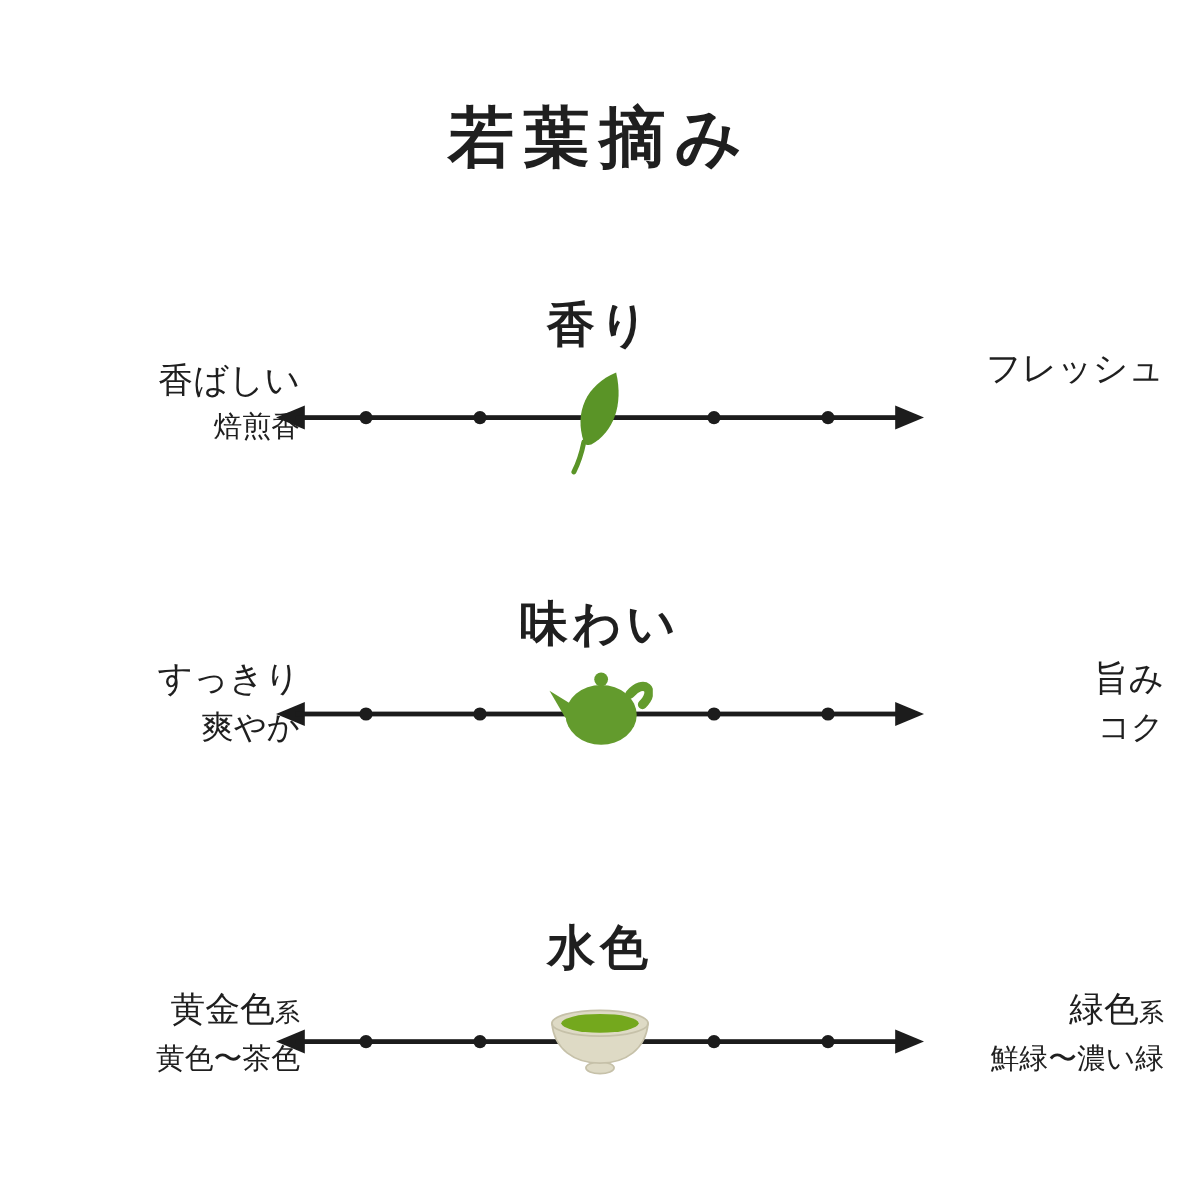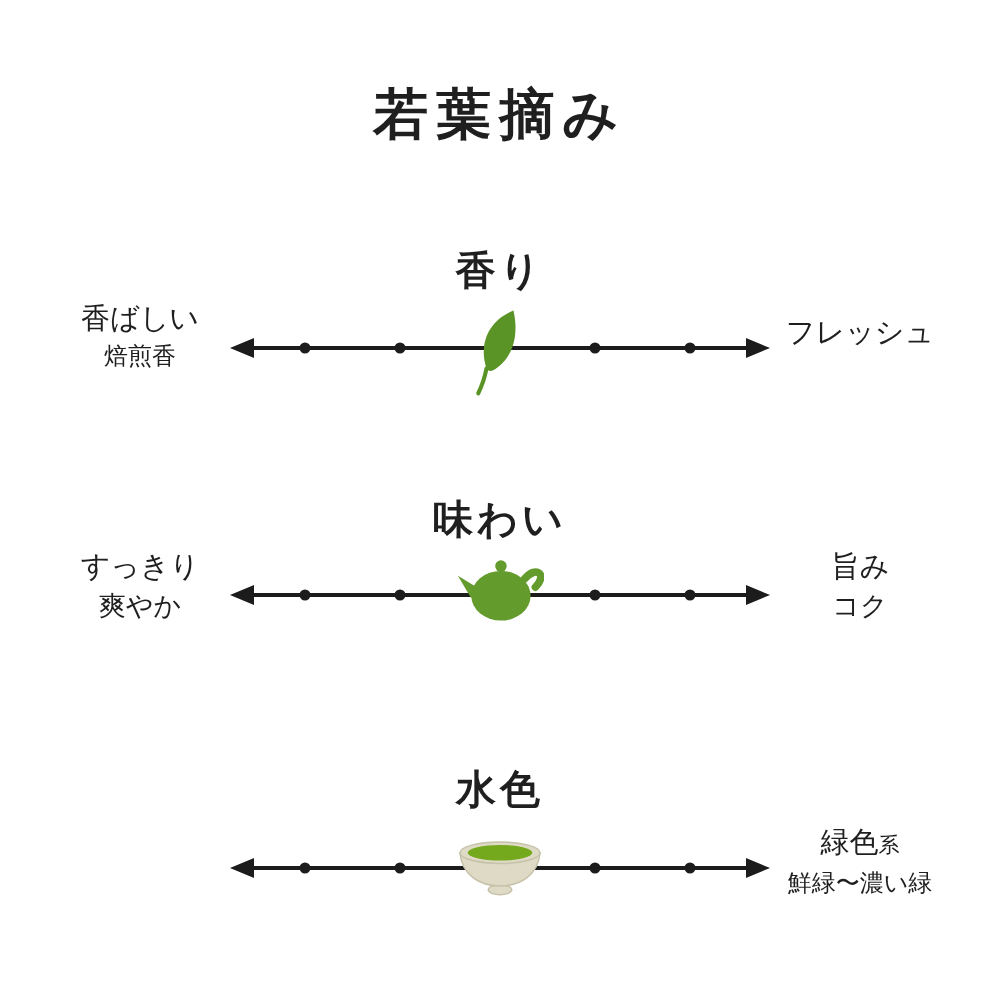--- a/index.html
+++ b/index.html
@@ -19,21 +19,21 @@
     position:absolute;top:78px;left:0;width:1000px;text-align:center;
     font-family:"Liberation Serif","DejaVu Serif",serif;
     font-size:55px;font-weight:700;letter-spacing:8px;color:var(--text);
   }
   .section-heading{
     position:absolute;left:0;width:1000px;text-align:center;
     font-family:"Liberation Serif","DejaVu Serif",serif;
     font-size:40px;font-weight:600;letter-spacing:4px;color:var(--text);
   }
   .side-label{
-    position:absolute;width:220px;text-align:center;color:var(--text);
+    position:absolute;width:220px;text-align:right;color:var(--text);
   }
   .side-label.left{left:30px;}
   .side-label.right{left:750px;}
   .side-label .main{display:block;font-size:29px;line-height:40px;}
   .side-label .sub{display:block;font-size:24px;line-height:36px;}
   .side-label .sub.big{font-size:27px;line-height:40px;}
   .side-label .suffix{font-size:21px;}
   .scale-line{
     position:absolute;left:230px;width:540px;height:0;
   }
@@ -67,21 +67,21 @@
 
   <h1 class="page-title">若葉摘み</h1>
 
   <h2 class="section-heading" style="top:243px;text-align:center;">香り</h2>
 
   <div class="side-label left" style="top:298px;">
     <span class="main">香ばしい</span>
     <span class="sub">焙煎香</span>
   </div>
 
-  <div class="side-label right" style="top:312px;">
+  <div class="side-label right" style="top:288px;">
     <span class="main">フレッシュ</span>
   </div>
 
   <div class="scale-line" style="top:348px;">
     <span class="arrowhead left"></span>
     <span class="track"></span>
     <span class="arrowhead right"></span>
     <span class="dot" style="left:13.9%;"></span>
     <span class="dot" style="left:31.5%;"></span>
     <span class="dot" style="left:67.6%;"></span>
@@ -119,20 +119,24 @@
         <path d="M20 34 L2 23 L16 47 Z" style="fill:var(--teapot,#639b2d);"></path>
         <path d="M72 26 C 84 12 96 22 83 35" style="stroke:var(--teapot,#639b2d);" stroke-width="8" fill="none" stroke-linecap="round"></path>
         <circle cx="47" cy="13" r="6" style="fill:var(--teapot,#639b2d);"></circle>
         <ellipse cx="47" cy="44" rx="31" ry="26" style="fill:var(--teapot,#639b2d);"></ellipse>
       </svg>
     </span>
   </div>
 
   <h2 class="section-heading" style="top:762px;">水色</h2>
 
+  <div class="side-label left" style="top:822px;">
+    <span class="main"><span>黄金色</span><span class="suffix">系</span></span>
+    <span class="sub">黄色〜茶色</span>
+  </div>
 
   <div class="side-label right" style="top:822px;">
     <span class="main"><span>緑色</span><span class="suffix">系</span></span>
     <span class="sub">鮮緑〜濃い緑</span>
   </div>
 
   <div class="scale-line" style="top:868px;">
     <span class="arrowhead left"></span>
     <span class="track"></span>
     <span class="arrowhead right"></span>

